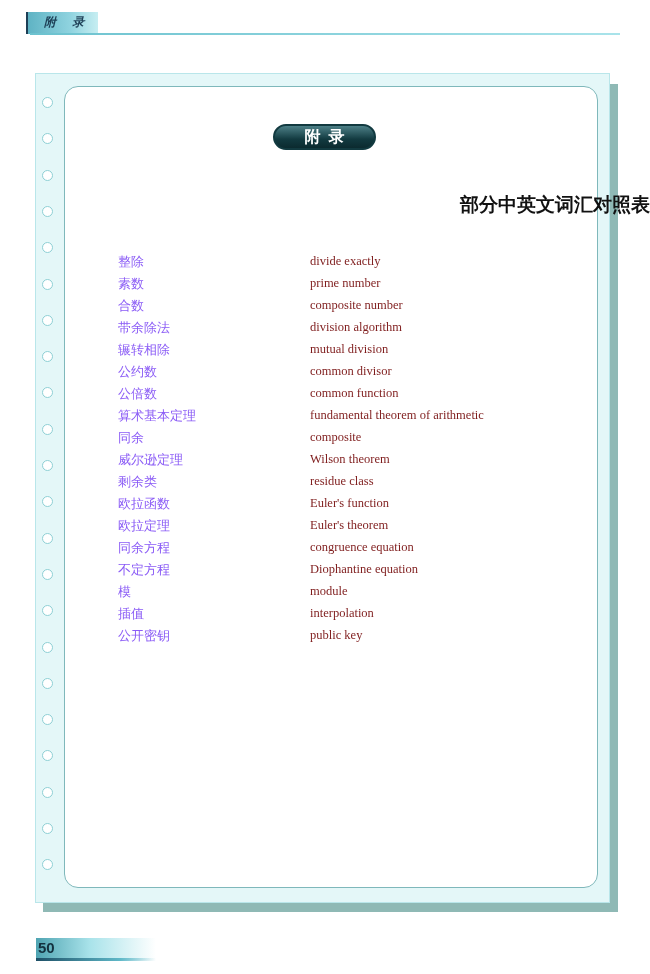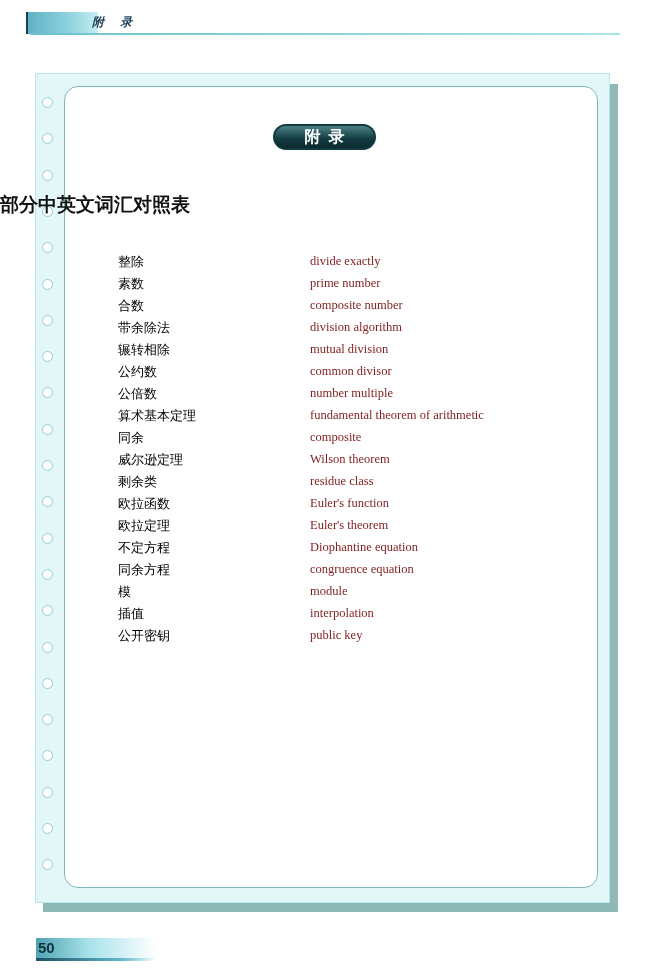--- a/index.html
+++ b/index.html
@@ -10,21 +10,21 @@
   }
   .header-tab {
     position: absolute; left: 28px; top: 12px; width: 70px; height: 22px;
     background: linear-gradient(90deg, #5fb3c4 0%, #8fd3df 60%, #c7eef2 100%);
   }
   .header-bar {
     position: absolute; left: 26px; top: 12px; width: 4px; height: 22px; background: #1d3f56;
   }
   .header-label {
     position: absolute; left: 44px; top: 14px; font-size: 12px; font-weight: bold; font-style: italic;
-    color: #1d3f56; letter-spacing: 6px; margin-left: 48px;
+    color: #1d3f56; letter-spacing: 6px;
   }
   .header-rule {
     position: absolute; left: 30px; top: 33px; width: 590px; height: 2px;
     background: linear-gradient(90deg, #6cc2cf, #a9e3ea);
   }
   .card-shadow {
     position: absolute; left: 43px; top: 84px; width: 575px; height: 828px;
     background: #8fb9b5;
   }
   .card-outer {
@@ -43,26 +43,26 @@
     position: absolute; left: 273px; top: 124px; width: 103px; height: 26px; border-radius: 13px;
     background: linear-gradient(180deg, #4c7f86 0%, #123a40 60%, #0b2a2f 100%);
     border: 2px solid #123a40; box-sizing: border-box;
     display: flex; align-items: center; justify-content: center;
   }
   .pill span {
     color: #ffffff; font-family: "DejaVu Sans", sans-serif; font-weight: bold; font-size: 16px; letter-spacing: 8px;
     padding-left: 8px;
   }
   .title {
-    position: absolute; left: 0; width: 650px; top: 192px; text-align: left;
+    position: absolute; left: 0; width: 650px; top: 192px; text-align: right;
     font-size: 19px; font-weight: bold; color: #111;
   }
   .glossary { position: absolute; left: 118px; top: 253px; }
   .row { height: 22px; position: relative; width: 420px; }
-  .zh { position: absolute; left: 0; top: 0; font-size: 13px; color: #000000; }
+  .zh { position: absolute; left: 0; top: 0; font-size: 13px; color: #8b5cf6; }
   .en { position: absolute; left: 192px; top: 1px; font-size: 12.5px; color: #7f1d1d; font-family: "Liberation Serif", serif; }
   .page-num-bg {
     position: absolute; left: 36px; top: 938px; width: 120px; height: 22px;
     background: linear-gradient(90deg, #4fa4b2 0%, #a9e3ea 45%, rgba(255,255,255,0) 100%);
   }
   .page-num-rule {
     position: absolute; left: 36px; top: 958px; width: 120px; height: 3px;
     background: linear-gradient(90deg, #1d4f66 0%, #5fb8c8 70%, rgba(255,255,255,0) 100%);
   }
   .page-num {
@@ -132,21 +132,21 @@
   <div class="row">
       <span class="zh">辗转相除</span>
       <span class="en">mutual division</span>
     </div>
   <div class="row">
       <span class="zh">公约数</span>
       <span class="en">common divisor</span>
     </div>
   <div class="row">
       <span class="zh">公倍数</span>
-      <span class="en">number multiple</span>
+      <span class="en">common function</span>
     </div>
   <div class="row">
       <span class="zh">算术基本定理</span>
       <span class="en">fundamental theorem of arithmetic</span>
     </div>
   <div class="row">
       <span class="zh">同余</span>
       <span class="en">composite</span>
     </div>
   <div class="row">
@@ -159,26 +159,26 @@
     </div>
   <div class="row">
       <span class="zh">欧拉函数</span>
       <span class="en">Euler's function</span>
     </div>
   <div class="row">
       <span class="zh">欧拉定理</span>
       <span class="en">Euler's theorem</span>
     </div>
   <div class="row">
+      <span class="zh">同余方程</span>
+      <span class="en">congruence equation</span>
+    </div>
+  <div class="row">
       <span class="zh">不定方程</span>
       <span class="en">Diophantine equation</span>
-    </div>
-  <div class="row">
-      <span class="zh">同余方程</span>
-      <span class="en">congruence equation</span>
     </div>
   <div class="row">
       <span class="zh">模</span>
       <span class="en">module</span>
     </div>
   <div class="row">
       <span class="zh">插值</span>
       <span class="en">interpolation</span>
     </div>
   <div class="row">

